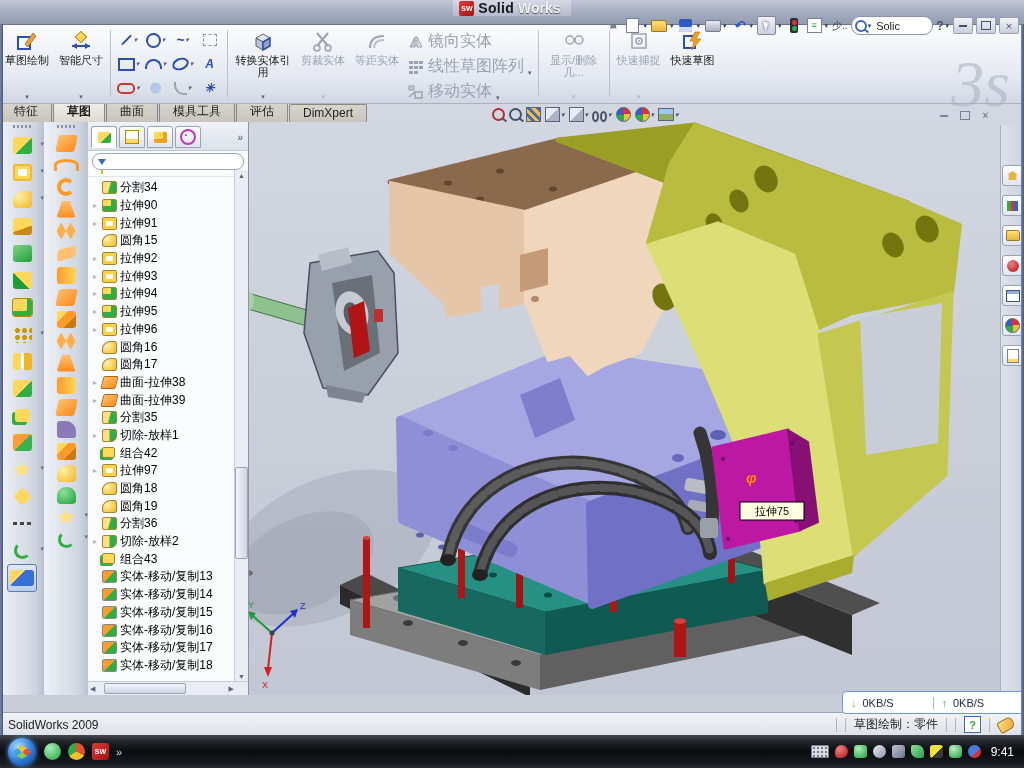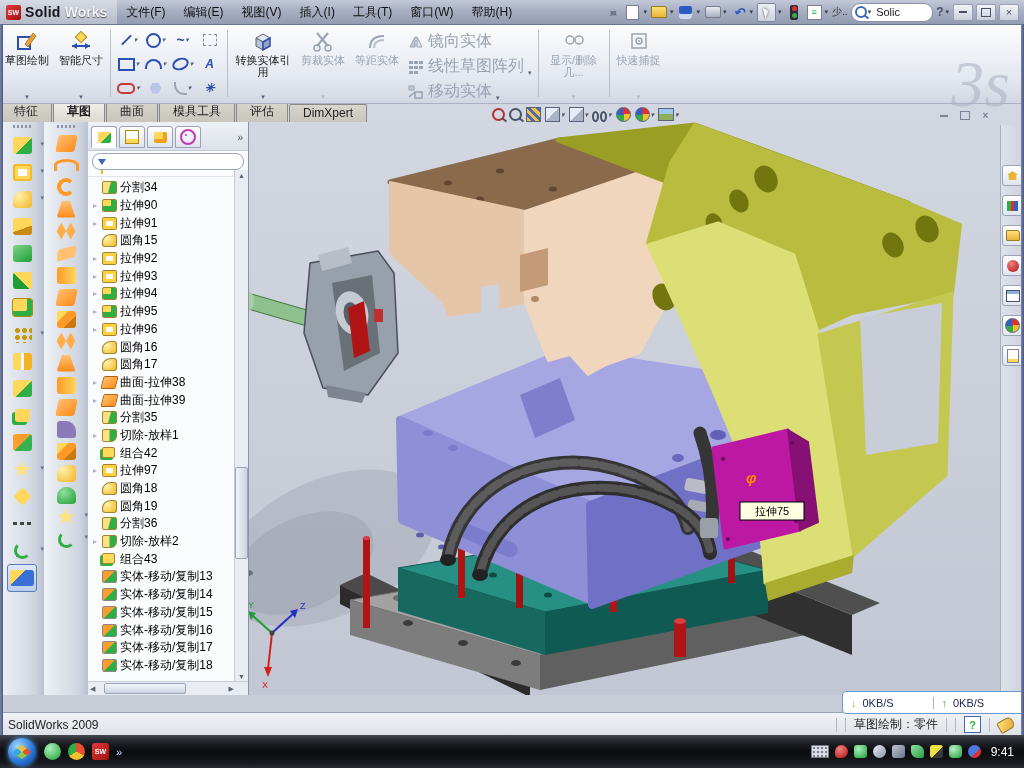--- a/index.html
+++ b/index.html
@@ -1,18 +1,18 @@
 <!DOCTYPE html>
 <html><head>
 <meta charset="utf-8">
 <style>
   html,body{margin:0;padding:0;background:#000;}
   #app{position:relative;width:1024px;height:768px;overflow:hidden;font-family:"Liberation Sans",sans-serif;background:#c9cdd8;-webkit-font-smoothing:antialiased;}
   
-  #titlebar{position:absolute;left:0;top:0;width:1024px;height:24px;background:linear-gradient(180deg,#c3c9d8 0%,#a8afc2 45%,#939bb2 100%);border-bottom:1px solid #6a7390;display:flex;align-items:center;z-index:40;}
+  #titlebar{position:absolute;left:0;top:0;width:1024px;height:24px;background:linear-gradient(180deg,#c3c9d8 0%,#a8afc2 45%,#939bb2 100%);border-bottom:1px solid #6a7390;display:flex;align-items:center;z-index:40;flex-direction:column;}
   #logo{display:flex;align-items:center;gap:4px;padding:0 10px 0 6px;height:100%;background:linear-gradient(180deg,#d6dae4,#b6bccc);}
   .swcube{width:15px;height:15px;background:linear-gradient(135deg,#e03a3a,#a31212);border-radius:2px;color:#fff;font-size:7px;font-weight:bold;display:flex;align-items:center;justify-content:center;}
   #logo b{font-size:14px;color:#15151a;letter-spacing:.3px;}
   #logo span.works{font-size:14px;color:#f2f3f7;font-weight:bold;text-shadow:0 1px 1px #555;}
   .menus{display:flex;height:100%;align-items:center;}
   .menu{font-size:12px;color:#111;padding:0 9px;line-height:24px;cursor:default;}
   #tb-icons{margin-left:auto;display:flex;align-items:center;gap:3px;padding-right:5px;}
   .tbi{width:17px;height:17px;display:flex;align-items:center;justify-content:center;position:relative;}
   .ddv{font-size:7px;color:#3a4258;margin:0 1px 0 -1px;}
   .ic-page{width:11px;height:13px;background:#fdfdfd;border:1px solid #7a7f90;}
@@ -452,30 +452,20 @@
         </span>
     </div>
   </div>
 
   <div id="titlebar">
     <div id="logo">
       <span class="swcube">SW</span>
       <b>Solid</b>
         <span class="works">Works</span>
     </div>
-    <div class="menus">
-
-    <span class="menu">文件(F)</span>
-        <span class="menu">编辑(E)</span>
-        <span class="menu">视图(V)</span>
-        <span class="menu">插入(I)</span>
-        <span class="menu">工具(T)</span>
-        <span class="menu">窗口(W)</span>
-        <span class="menu">帮助(H)</span>
-      </div>
     <div id="tb-icons">
       <span class="tbi" style="transform:rotate(35deg);">
           <i class="ic-undo" style="color:#6a7188;">⌖</i>
         </span>
       <span class="tbi">
           <i class="ic-page"></i>
         </span>
         <span class="ddv">▾</span>
       <span class="tbi">
           <i class="ic-folder"></i>
@@ -680,20 +670,29 @@
       <span class="cmicon">
           <svg width="22" height="22">
             <rect x="4" y="4" width="14" height="14" fill="none" stroke="#9aa3b2" stroke-width="1.5"></rect>
             <circle cx="11" cy="11" r="3" fill="none" stroke="#9aa3b2" stroke-width="1.5"></circle>
             <circle cx="11" cy="11" r="1" fill="#9aa3b2"></circle>
           </svg>
         </span>
       <span class="cmlabel">快速捕捉</span>
         <span class="cmdd">▾</span>
     </div>
+    <div class="cmbtn">
+      <span class="cmicon">
+          <svg width="22" height="22">
+            <rect x="2" y="6" width="11" height="12" fill="none" stroke="#2a4fae" stroke-width="2"></rect>
+            <polygon points="13,2 18,2 14,9 19,9 10,20 12,11 8,11" fill="#f0a020" stroke="#b06a10" stroke-width="0.6"></polygon>
+          </svg>
+        </span>
+      <span class="cmlabel">快速草图</span>
+    </div>
     <span id="watermark">3s</span>
   </div>
 
   <div id="tabbar">
 
   <span class="rtab inactive">特征</span>
       <span class="rtab active">草图</span>
       <span class="rtab inactive">曲面</span>
       <span class="rtab inactive">模具工具</span>
       <span class="rtab inactive">评估</span>

